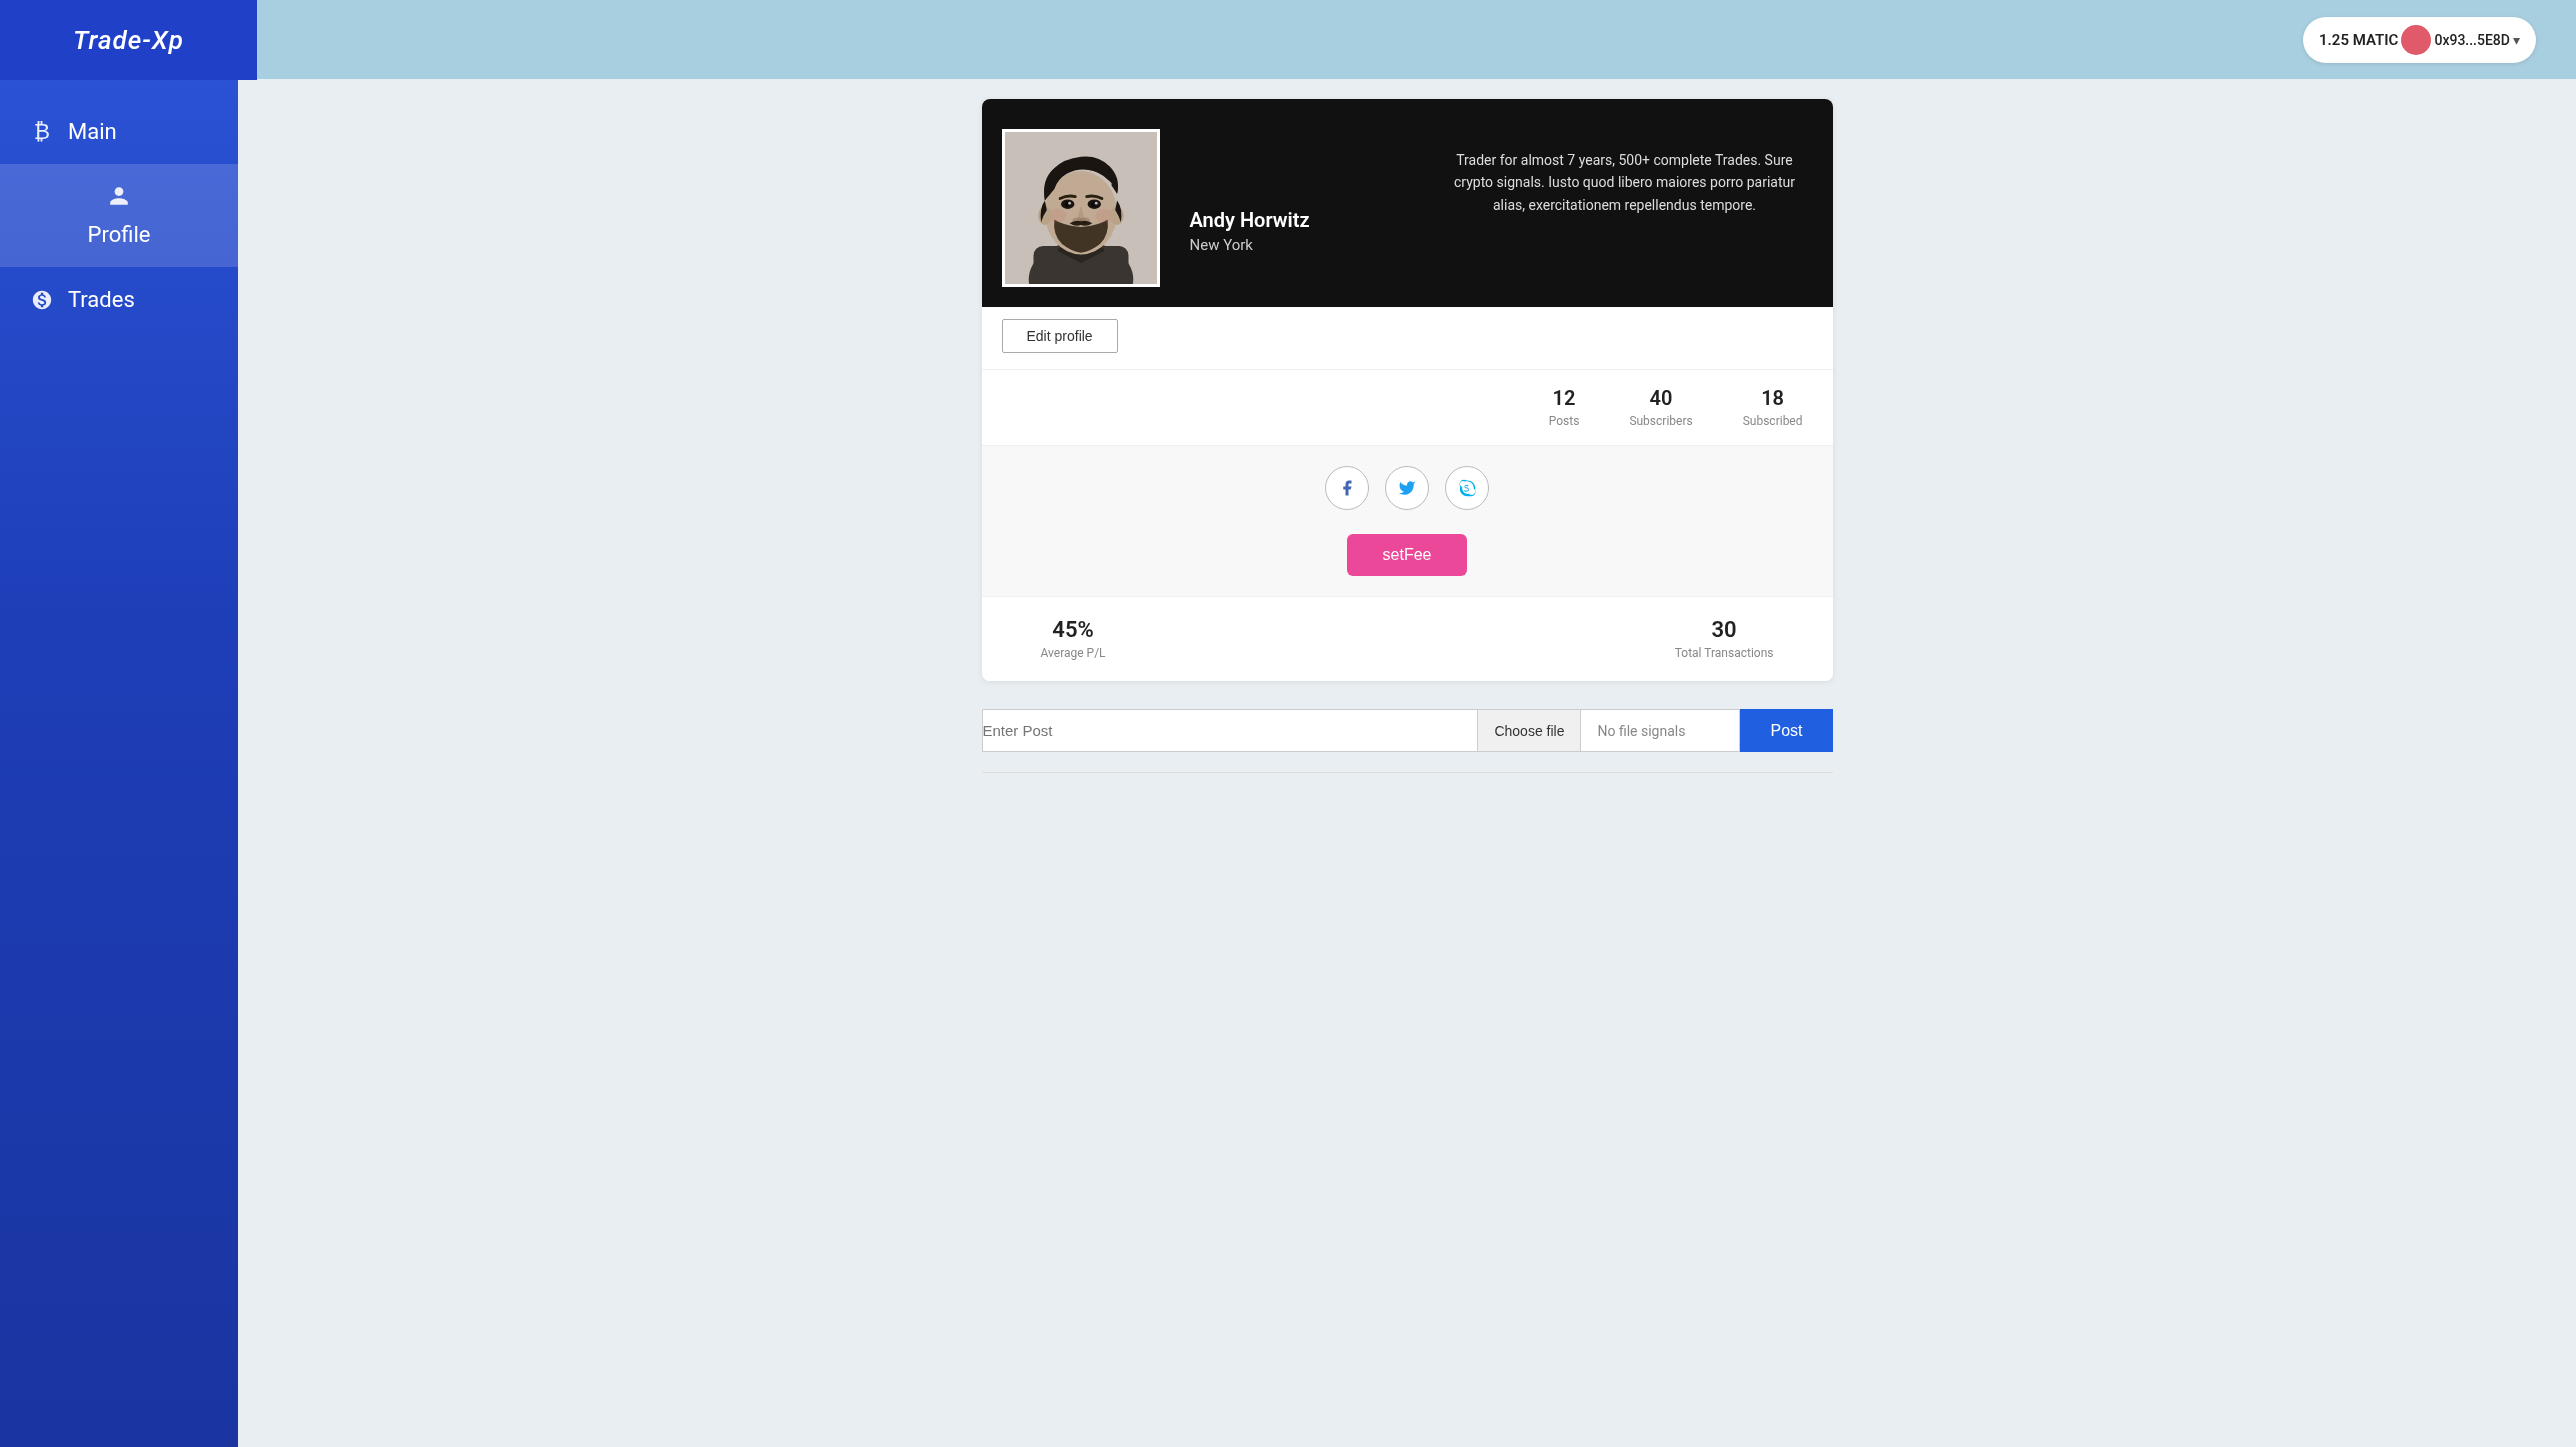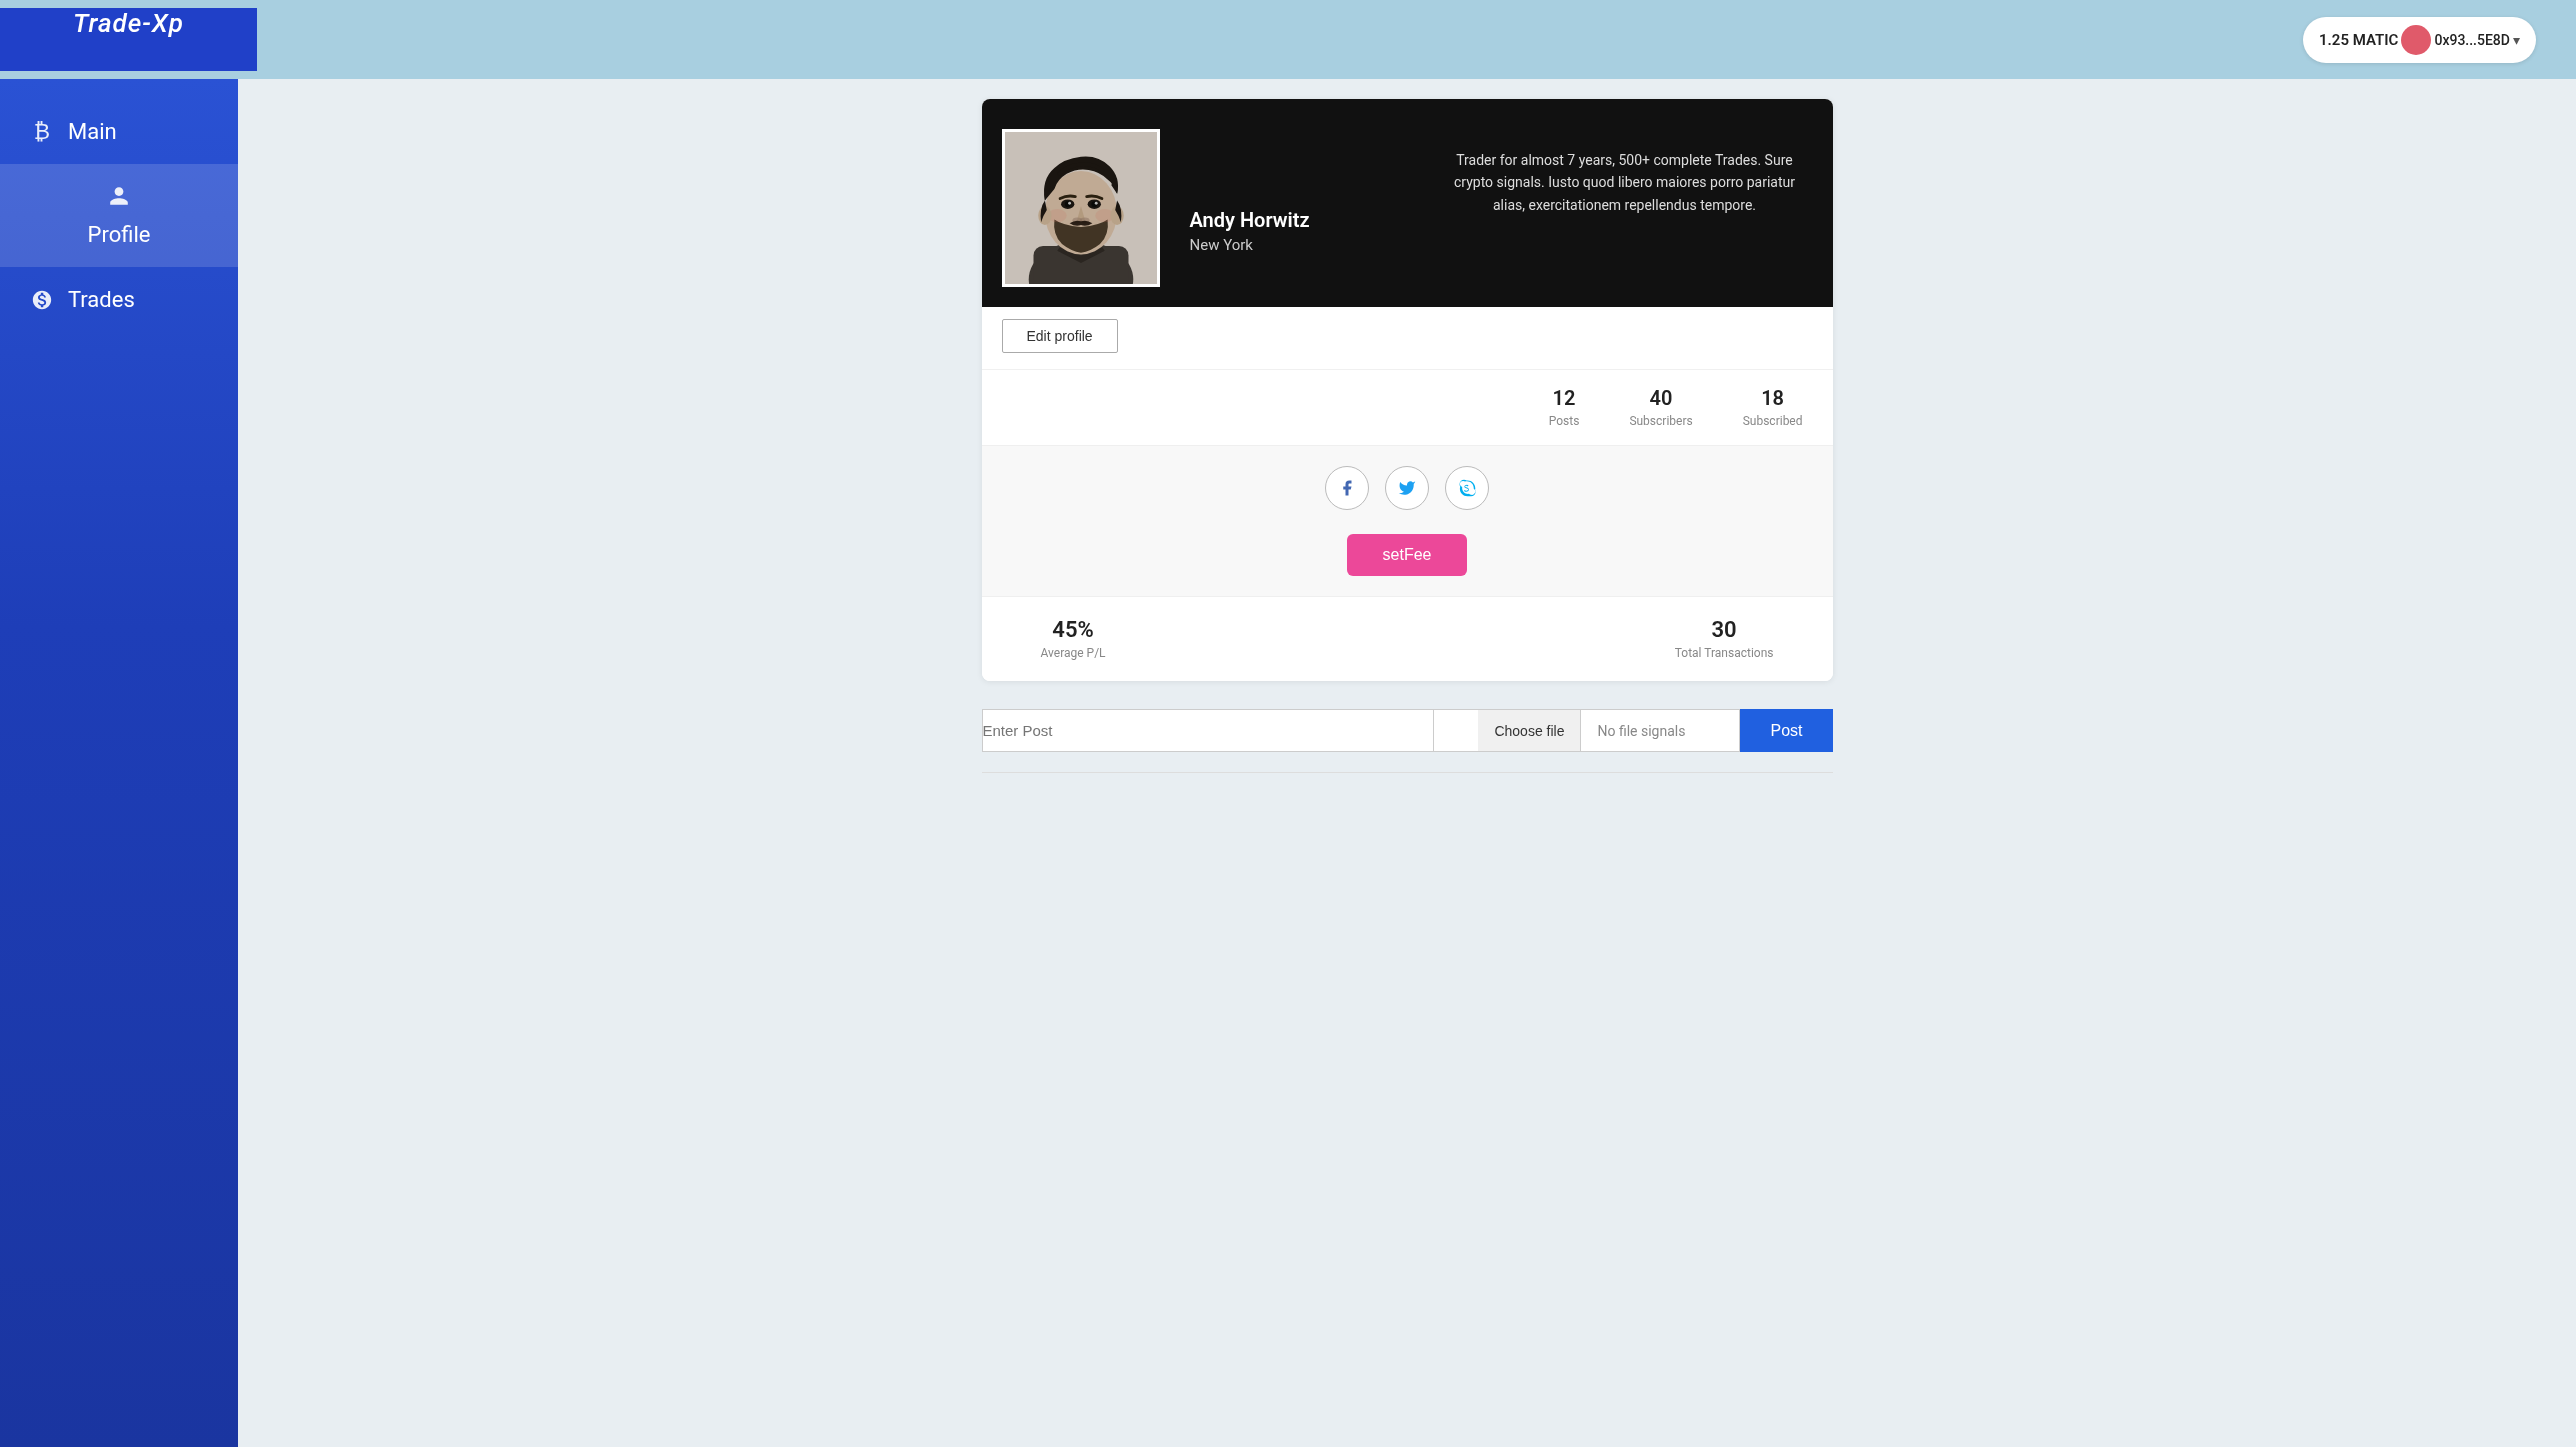--- a/index.html
+++ b/index.html
@@ -17,23 +17,24 @@
       display: flex;
       align-items: center;
       background: #a8cfe0;
       height: 79px;
       position: relative;
       z-index: 10;
     }
     .header-logo-area {
       width: 257px;
       min-width: 257px;
-      height: 63px;
+      height: 80px;
       background: #2040c8;
       display: flex;
+      align-items: center;
       justify-content: center;
     }
     .logo-text {
       color: white;
       font-size: 26px;
       font-style: italic;
       font-weight: 500;
       letter-spacing: 1px;
     }
     .header-right {
@@ -308,21 +309,20 @@
       font-size: 15px;
       outline: none;
       background: white;
       border-right: none;
     }
     .file-input-wrap {
       display: flex;
       align-items: center;
       border: 1.5px solid #ccc;
       background: white;
-      padding-left: 44px;
     }
     .choose-file-btn {
       background: #f0f0f0;
       border: none;
       border-right: 1.5px solid #ccc;
       padding: 0 16px;
       height: 100%;
       cursor: pointer;
       font-size: 14px;
       color: #333;

